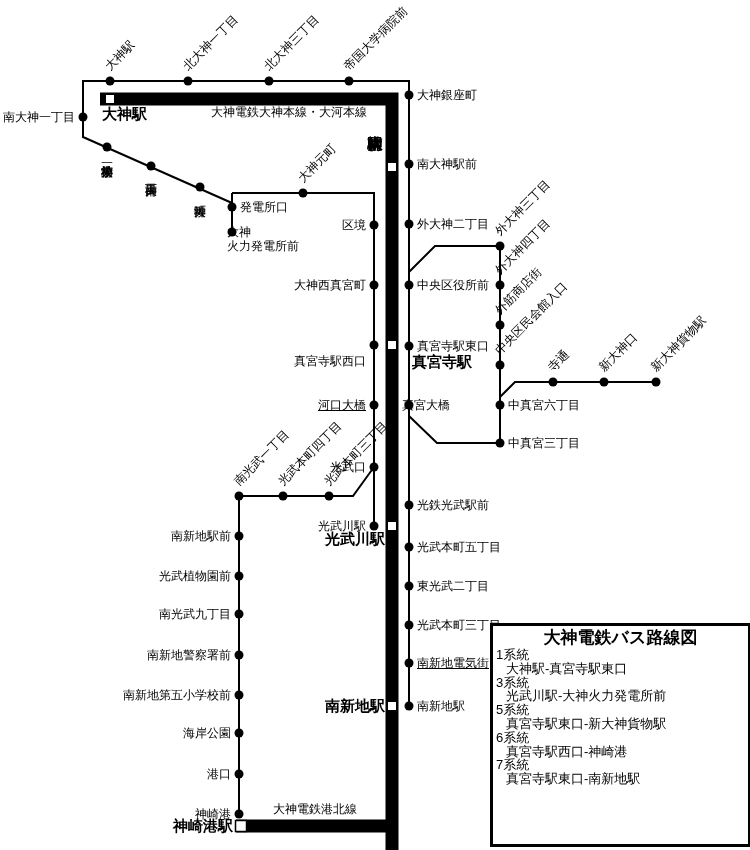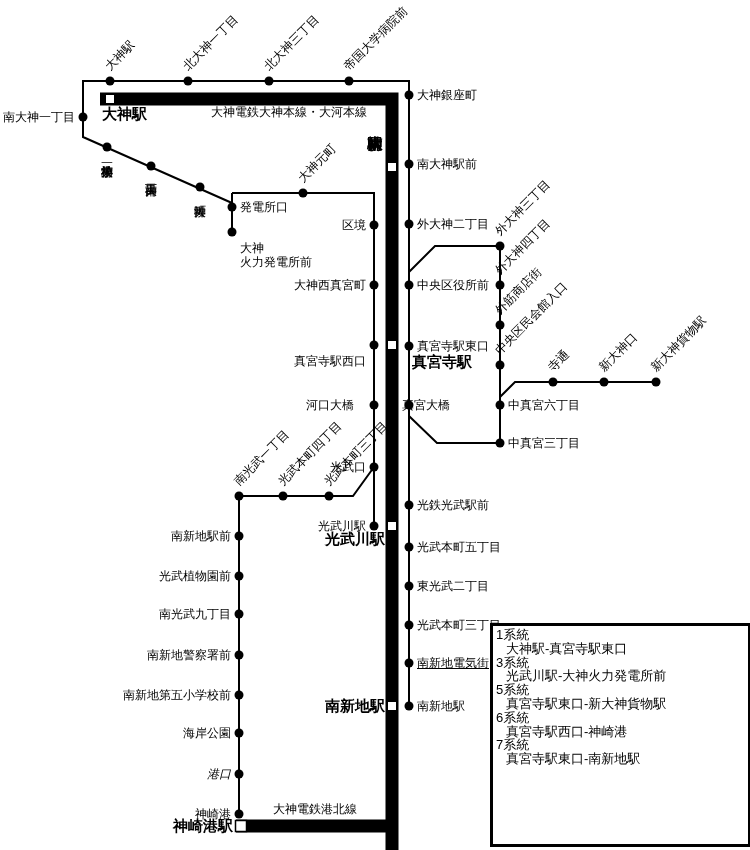--- a/index.html
+++ b/index.html
@@ -108,21 +108,21 @@
   <div class="lbl diag" style="left:658px;top:360px;">新大神貨物駅</div>
   <div class="lbl diag" style="left:241px;top:474px;">南光武一丁目</div>
   <div class="lbl diag" style="left:285px;top:474px;">光武本町四丁目</div>
   <div class="lbl diag" style="left:331px;top:474px;">光武本町三丁目</div>
 
   <div class="lbl vert" style="left:100px;top:156px;">第一大神小学校前</div>
   <div class="lbl vert" style="left:144px;top:175px;">南大神二丁目</div>
   <div class="lbl vert" style="left:193px;top:196px;">大神湊町</div>
 
   <div class="lbl" style="left:240px;top:200px;">発電所口</div>
-  <div class="lbl twoline" style="left:240px;top:225px;margin-top:16px;">
+  <div class="lbl twoline" style="left:227px;top:225px;">
       <span>大神</span>
       <span>火力発電所前</span>
     </div>
   <div class="lbl" style="left:417px;top:88px;">大神銀座町</div>
   <div class="lbl" style="left:417px;top:157px;">南大神駅前</div>
   <div class="lbl" style="left:417px;top:217px;">外大神二丁目</div>
   <div class="lbl" style="left:417px;top:278px;">中央区役所前</div>
   <div class="lbl" style="left:417px;top:339px;">真宮寺駅東口</div>
   <div class="lbl" style="left:402px;top:398px;">真宮大橋</div>
   <div class="lbl" style="left:417px;top:498px;">光鉄光武駅前</div>
@@ -131,43 +131,44 @@
   <div class="lbl" style="left:417px;top:618px;">光武本町三丁目</div>
   <div class="lbl" style="left:417px;top:656px;text-decoration:underline;">南新地電気街</div>
   <div class="lbl" style="left:417px;top:699px;">南新地駅</div>
   <div class="lbl" style="left:508px;top:398px;">中真宮六丁目</div>
   <div class="lbl" style="left:508px;top:436px;">中真宮三丁目</div>
 
   <div class="lbl" style="right:675px;top:110px;">南大神一丁目</div>
   <div class="lbl" style="right:384px;top:218px;">区境</div>
   <div class="lbl" style="right:384px;top:278px;">大神西真宮町</div>
   <div class="lbl" style="right:384px;top:354px;">真宮寺駅西口</div>
-  <div class="lbl" style="right:396px;top:398px;">河口大橋</div>
+  <div class="lbl" style="right:384px;top:398px;text-decoration:underline;">河口大橋</div>
   <div class="lbl" style="right:384px;top:460px;">光武口</div>
   <div class="lbl" style="right:384px;top:519px;">光武川駅</div>
   <div class="lbl" style="right:519px;top:529px;">南新地駅前</div>
   <div class="lbl" style="right:519px;top:569px;">光武植物園前</div>
   <div class="lbl" style="right:519px;top:607px;">南光武九丁目</div>
   <div class="lbl" style="right:519px;top:648px;">南新地警察署前</div>
   <div class="lbl" style="right:519px;top:688px;">南新地第五小学校前</div>
   <div class="lbl" style="right:519px;top:726px;">海岸公園</div>
-  <div class="lbl" style="right:519px;top:767px;font-style:italic;">港口</div>
+  <div class="lbl" style="right:519px;top:767px;">港口</div>
   <div class="lbl" style="right:519px;top:807px;">神崎港</div>
 
   <div class="lbl station" style="left:102px;top:106px;">大神駅</div>
   <div class="lbl station vert" style="left:367px;top:124px;">南大神駅</div>
   <div class="lbl station" style="left:412px;top:354px;">真宮寺駅</div>
   <div class="lbl station" style="right:365px;top:531px;">光武川駅</div>
   <div class="lbl station" style="right:365px;top:698px;">南新地駅</div>
   <div class="lbl station" style="right:517px;top:818px;">神崎港駅</div>
 
   <div class="lbl raillbl" style="left:211px;top:106px;">大神電鉄大神本線・大河本線</div>
   <div class="lbl raillbl" style="left:273px;top:803px;">大神電鉄港北線</div>
 
   <div id="legend">
+    <div class="ttl">大神電鉄バス路線図</div>
     <div>
       <div class="no">1系統</div>
       <div class="rt">大神駅-真宮寺駅東口</div>
     </div>
     <div>
     </div>
     <div>
       <div class="no">3系統</div>
       <div class="rt">光武川駅-大神火力発電所前</div>
     </div>

